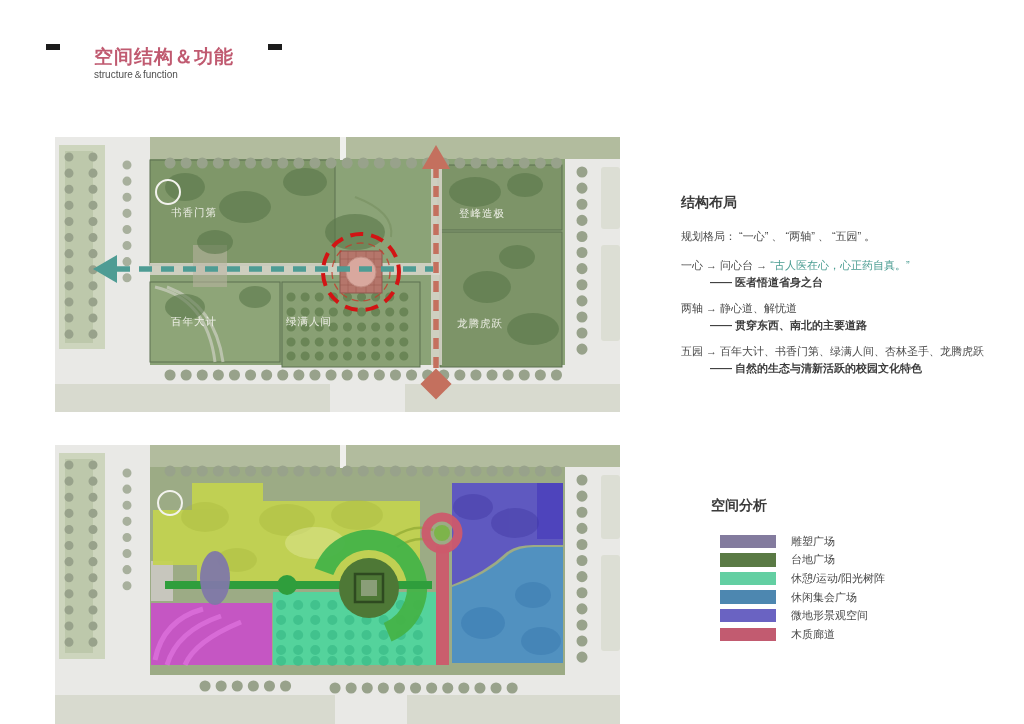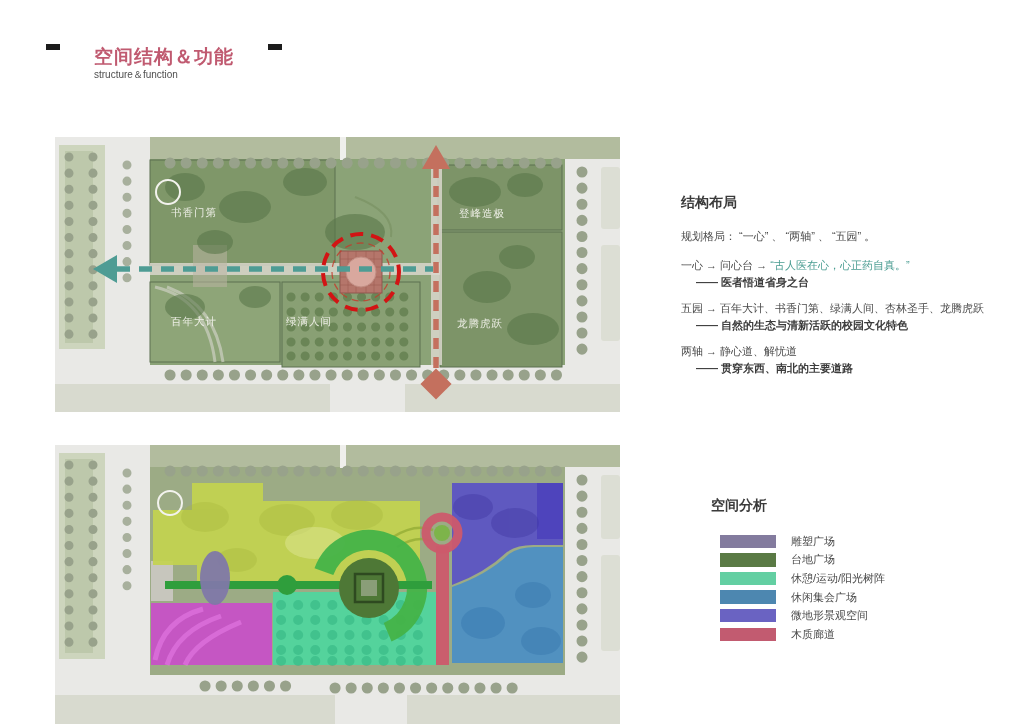--- a/index.html
+++ b/index.html
@@ -21,21 +21,21 @@
   .plan-label{font-size:10.5px;fill:#f3f3ec;opacity:.95;letter-spacing:1px;}
   
   .panel{position:absolute;left:681px;width:335px;color:#4a4a4a;}
   #structure-panel{top:194px;}
   #analysis-panel{top:497px;margin-left:30px;}
   .panel-heading{font-size:14px;font-weight:bold;color:#3b3b3b;margin:0 0 17px 0;}
   .intro-line{font-size:11px;margin:4px 0 14px 0;}
   .group{margin-bottom:12px;}
   .lead-line{font-size:11px;line-height:14px;}
   .quote{font-weight:normal;}
-  .sub-line{font-size:11px;font-weight:bold;color:#3c3c3c;margin:3px 0 0 15px;line-height:14px;}
+  .sub-line{font-size:11px;font-weight:bold;color:#3c3c3c;margin:3px 0 0 29px;line-height:14px;}
   .legend{margin-top:2px;}
   .legend-row{display:flex;align-items:center;height:18.6px;padding-left:9px;}
   .legend-swatch{width:56px;height:13.5px;margin-right:15px;flex:0 0 auto;}
   .legend-label{font-size:11px;color:#4a4a4a;}
 </style>
 </head>
 <body>
 
 <div class="page">
 
@@ -217,26 +217,26 @@
   </svg>
 
   <div class="panel" id="structure-panel">
     <p class="panel-heading">结构布局</p>
     <p class="intro-line">规划格局： “一心” 、 “两轴” 、 “五园” 。</p>
     <div class="group">
       <div class="lead-line"><span>一心 → 问心台 → </span><span class="quote" id="quote-span" style="color: rgb(74, 157, 146);">“古人医在心，心正药自真。”</span></div>
       <div class="sub-line">—— 医者悟道省身之台</div>
     </div>
     <div class="group">
+      <div class="lead-line">两轴 → 静心道、解忧道</div>
+      <div class="sub-line">—— 贯穿东西、南北的主要道路</div>
+    </div>
+    <div class="group">
       <div class="lead-line">五园 → 百年大计、书香门第、绿满人间、杏林圣手、龙腾虎跃</div>
       <div class="sub-line">—— 自然的生态与清新活跃的校园文化特色</div>
-    </div>
-    <div class="group">
-      <div class="lead-line">两轴 → 静心道、解忧道</div>
-      <div class="sub-line">—— 贯穿东西、南北的主要道路</div>
     </div>
   </div>
 
   <div class="panel" id="analysis-panel">
     <p class="panel-heading">空间分析</p>
     <div class="legend">
       <div class="legend-row">
           <span class="legend-swatch" style="background-color: rgb(131, 123, 158);"></span>
           <span class="legend-label">雕塑广场</span>
         </div>

